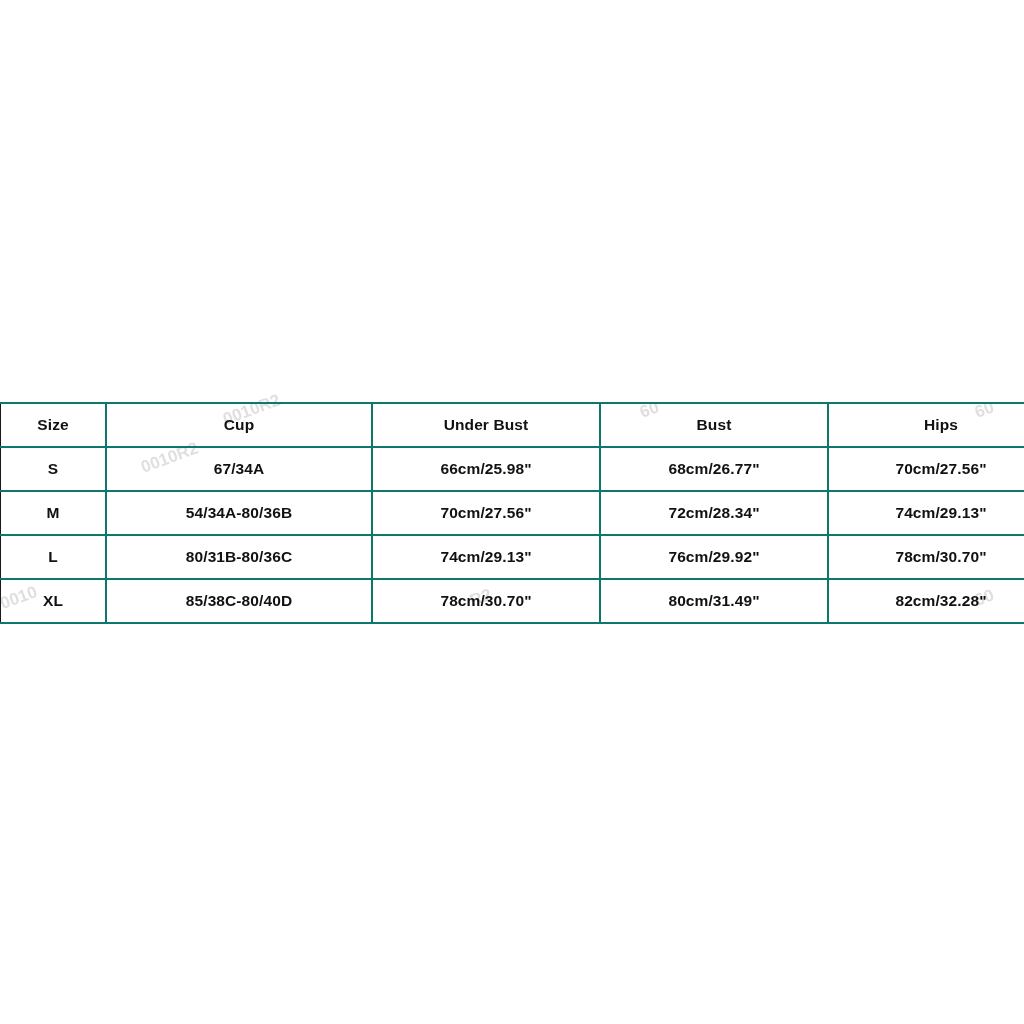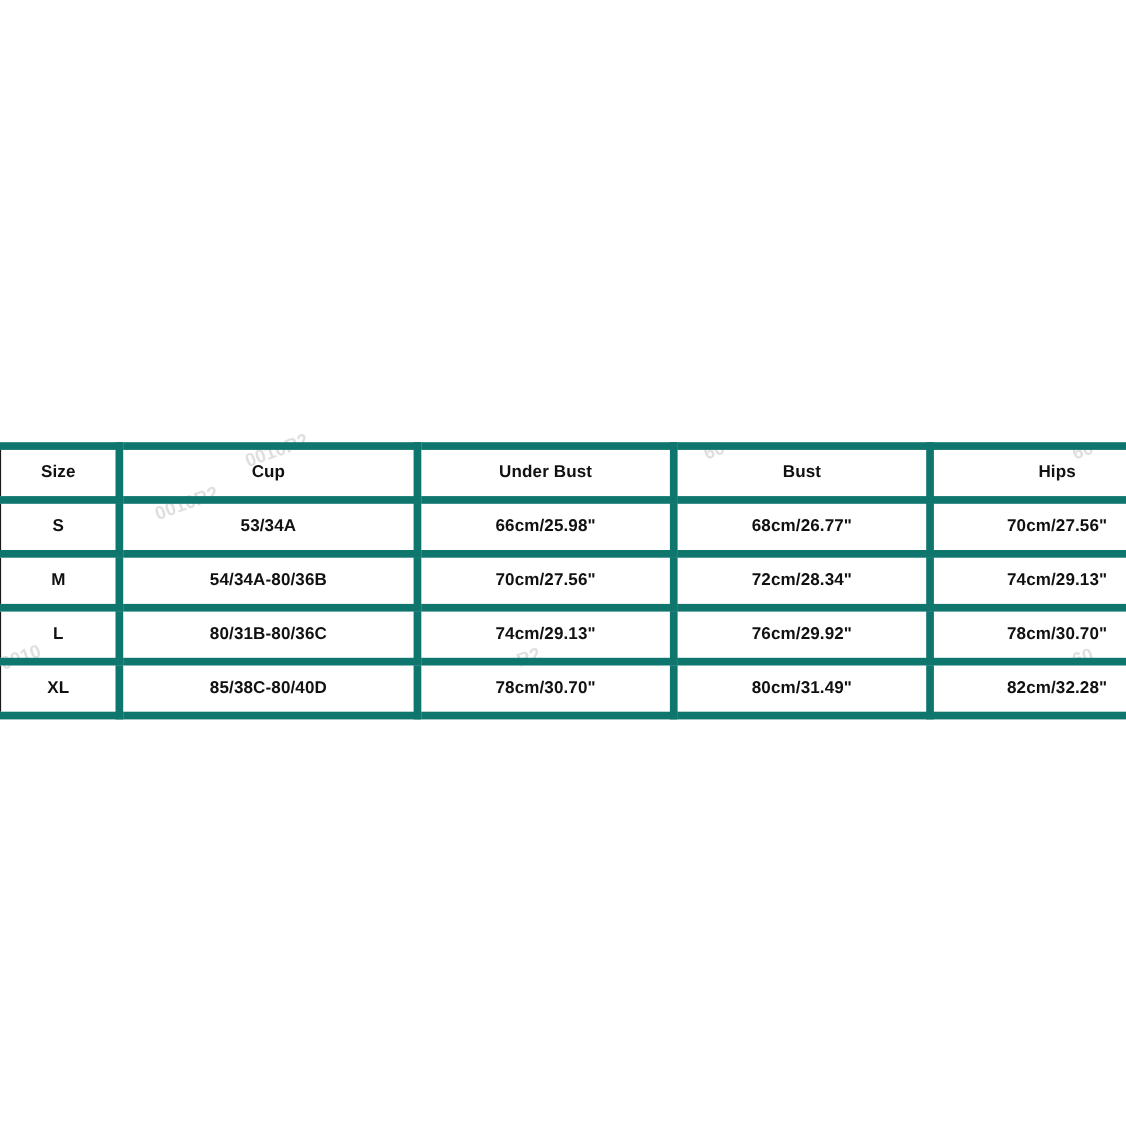--- a/index.html
+++ b/index.html
@@ -25,21 +25,21 @@
     top: 402px;
     width: 1024px;
   }
   table.size-chart {
     border-collapse: collapse;
     width: 1024px;
     table-layout: fixed;
   }
   table.size-chart td,
   table.size-chart th {
-    border: 7px solid #0f766e;
+    border: 2px solid #0f766e;
     height: 42px;
     padding: 0 2px;
     text-align: center;
     vertical-align: middle;
     font-size: 15.5px;
     font-weight: bold;
     color: #111111;
     letter-spacing: 0.1px;
     background: transparent;
   }
@@ -102,21 +102,21 @@
           <th class="col-size">Size</th>
           <th class="col-cup">Cup</th>
           <th class="col-under">Under Bust</th>
           <th class="col-waist">Bust</th>
           <th class="col-hips">Hips</th>
         </tr>
       </thead>
       <tbody>
         <tr>
           <td class="col-size">S</td>
-          <td class="col-cup">53/34A</td>
+          <td class="col-cup">67/34A</td>
           <td class="col-under">66cm/25.98"</td>
           <td class="col-waist">68cm/26.77"</td>
           <td class="col-hips">70cm/27.56"</td>
         </tr>
         <tr>
           <td class="col-size">M</td>
           <td class="col-cup">54/34A-80/36B</td>
           <td class="col-under">70cm/27.56"</td>
           <td class="col-waist">72cm/28.34"</td>
           <td class="col-hips">74cm/29.13"</td>

